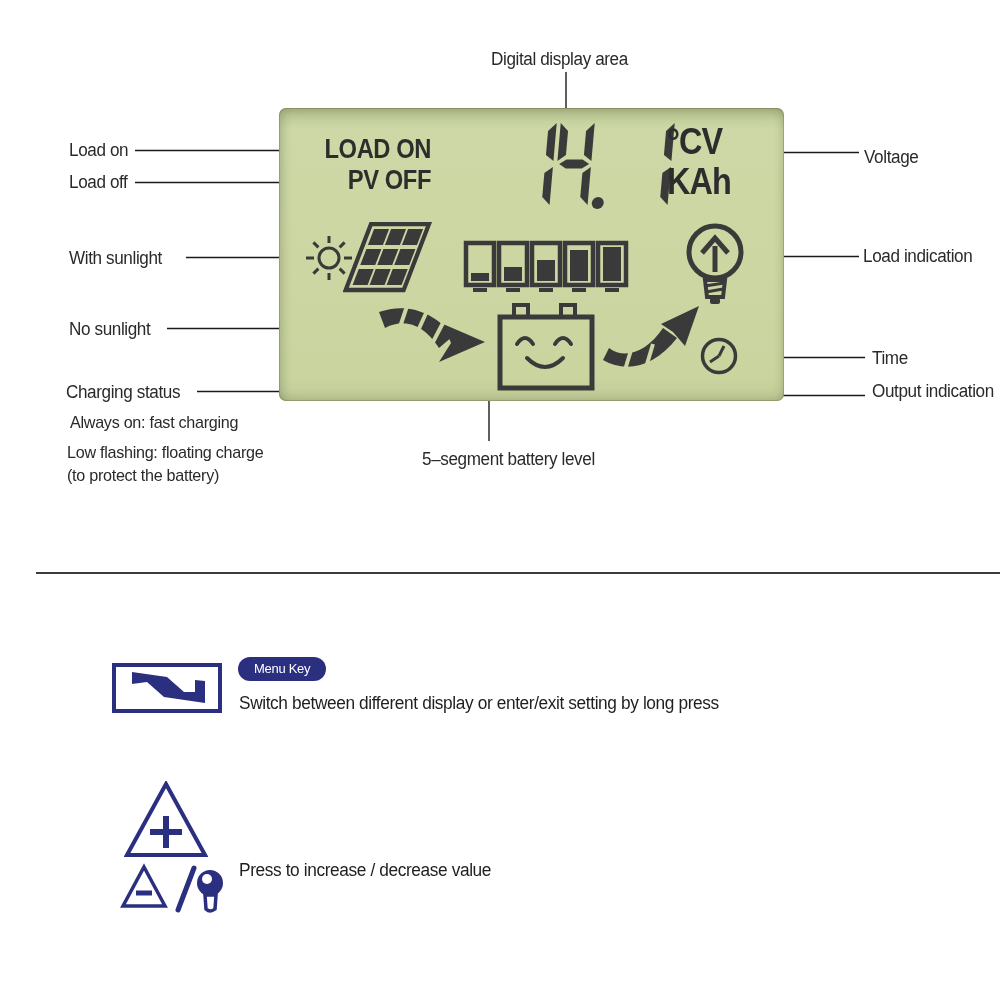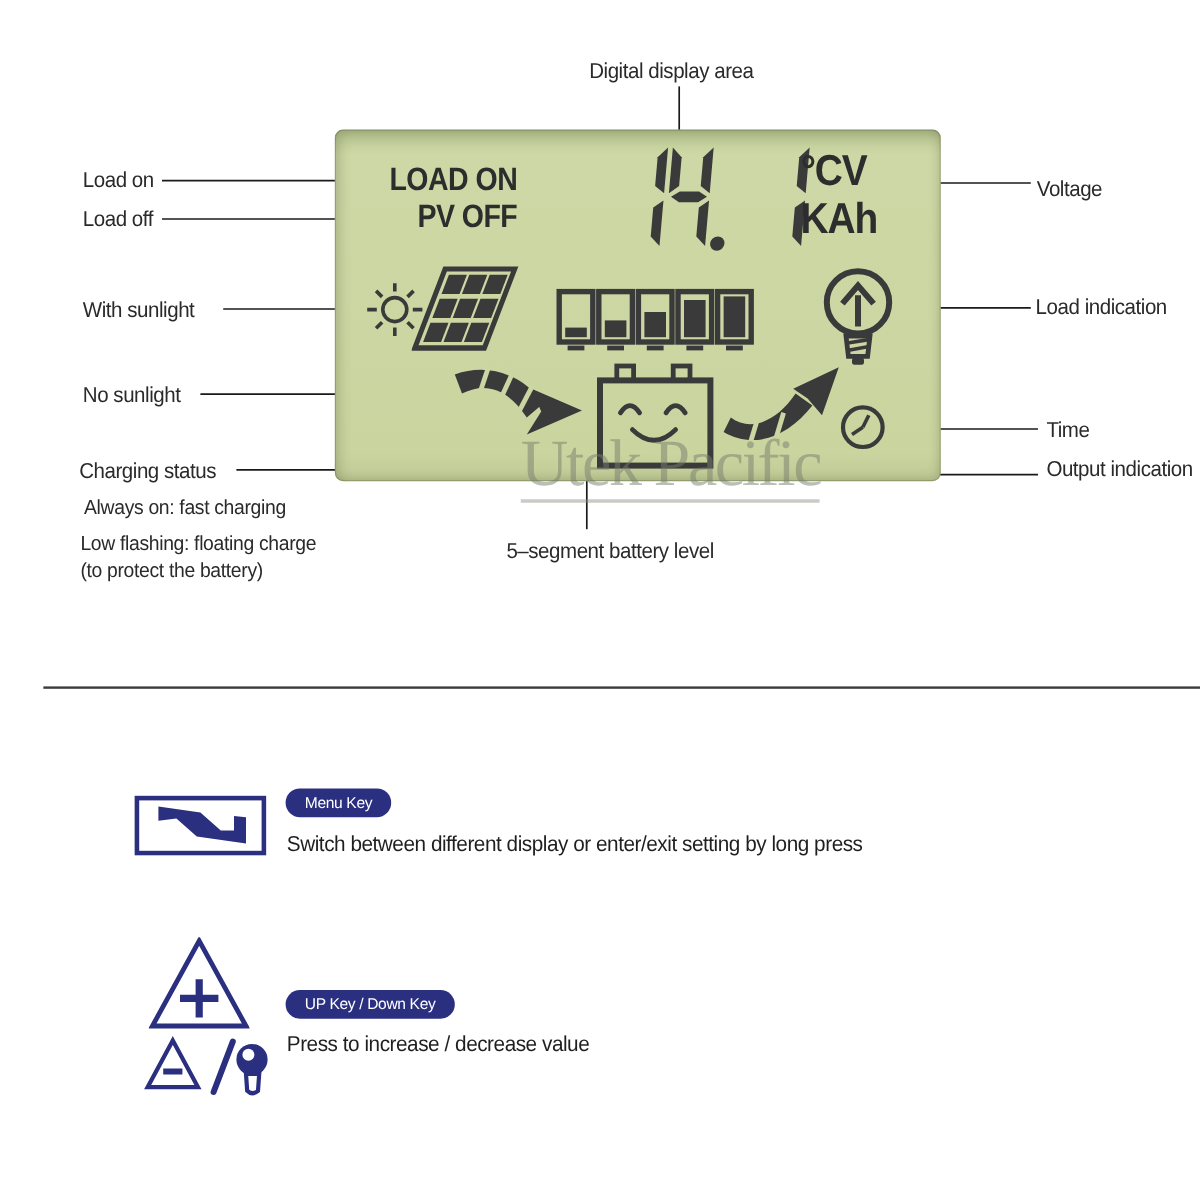--- a/index.html
+++ b/index.html
@@ -211,21 +211,20 @@
       </g>
     </svg>
 
     <svg class="abs" style="left:420px;top:228px" width="40" height="40" viewBox="0 0 40 40">
       <circle cx="20" cy="20" r="16.5" fill="none" stroke="#3a3a3a" stroke-width="3.5"></circle>
       <line x1="20" y1="20" x2="25" y2="10" stroke="#3a3a3a" stroke-width="3"></line>
       <line x1="20" y1="20" x2="11" y2="26" stroke="#3a3a3a" stroke-width="3"></line>
     </svg>
   </div>
 
-  <div id="watermark" class="abs">Utek Pacific</div>
 
   <div id="divider" class="abs"></div>
 
   <svg class="abs" style="left:76px;top:663px" width="110" height="50" viewBox="0 0 110 50">
     <rect x="2" y="2" width="106" height="46" fill="#ffffff" stroke="#2b2f80" stroke-width="4"></rect>
     <polygon points="20,9 55,14 72,29 83,29 83,17 93,18 93,40 52,34 35,19 20,21" fill="#2b2f80"></polygon>
   </svg>
   <div class="abs badge" style="left:202px;top:657px">Menu Key</div>
   <div class="abs key-desc" style="left:203px;top:693px">Switch between different display or enter/exit setting by long press</div>
 
@@ -235,16 +234,15 @@
     <line x1="42" y1="35" x2="42" y2="67" stroke="#2b2f80" stroke-width="6"></line>
   </svg>
   <svg class="abs" style="left:84px;top:862px" width="108" height="54" viewBox="0 0 108 54">
     <polygon points="24,5 45,44 3,44" fill="none" stroke="#2b2f80" stroke-width="3.5"></polygon>
     <line x1="16" y1="31" x2="32" y2="31" stroke="#2b2f80" stroke-width="5"></line>
     <line x1="58" y1="48" x2="74" y2="6" stroke="#2b2f80" stroke-width="5" stroke-linecap="round"></line>
     <circle cx="90" cy="21" r="13" fill="#2b2f80"></circle>
     <circle cx="87" cy="17" r="5" fill="#ffffff"></circle>
     <path d="M85,33 L96,33 L95,47 Q90,51 86,47 Z" fill="none" stroke="#2b2f80" stroke-width="3.5"></path>
   </svg>
-  <div class="abs badge" style="left:202px;top:825px">UP Key / Down Key</div>
   <div class="abs key-desc" style="left:203px;top:860px">Press to increase / decrease value</div>
 
 </div>
 
 </body></html>

